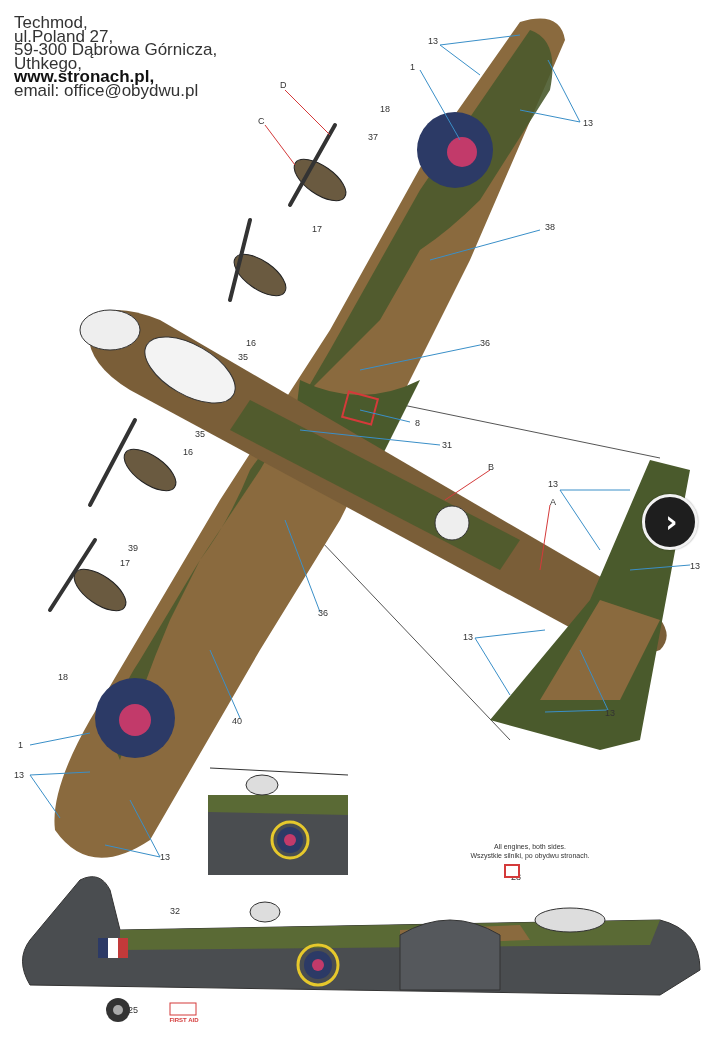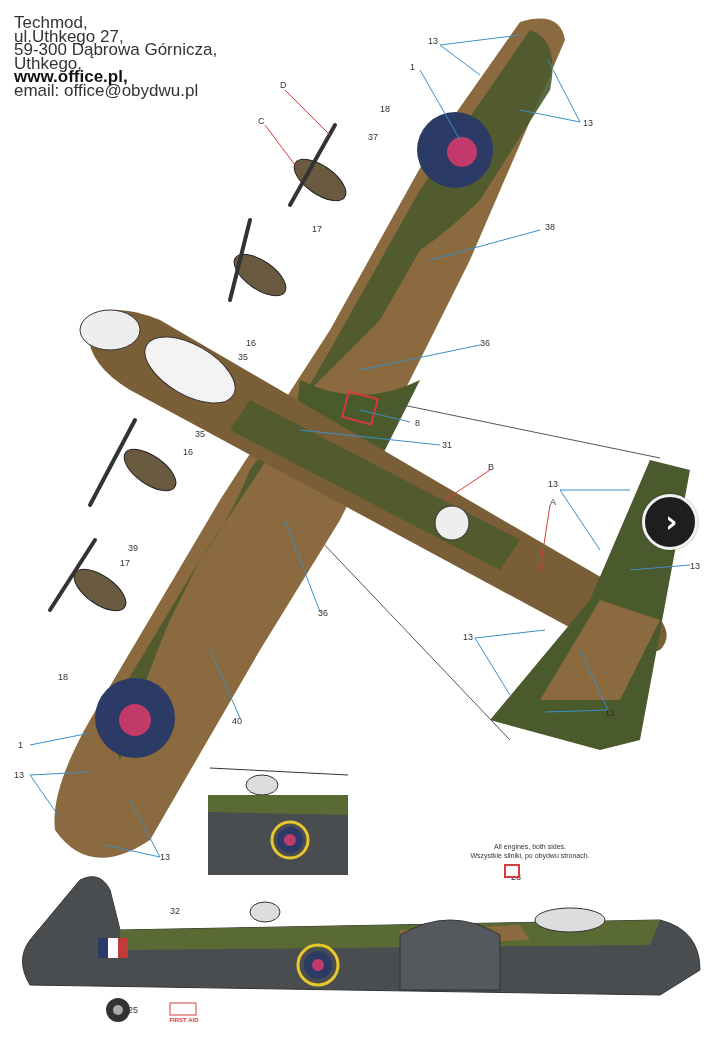--- a/index.html
+++ b/index.html
@@ -10,24 +10,24 @@
   .lbl{font-family:"Liberation Sans",sans-serif;font-size:9px;fill:#333;}
   .note{position:absolute;font-size:7px;color:#333;text-align:center;line-height:9px;}
   .next-btn{position:absolute;left:642px;top:494px;width:56px;height:56px;border-radius:50%;background:#1e1e1e;border:3px solid #f2f2f2;box-shadow:0 0 2px rgba(0,0,0,.4);display:flex;align-items:center;justify-content:center;cursor:pointer;box-sizing:border-box;}
   .next-btn span{color:#fff;font-size:30px;font-weight:bold;line-height:1;margin-left:3px;font-family:"DejaVu Sans",sans-serif;}
 </style>
 </head>
 <body>
 
 <div class="addr">
   <div>Techmod,</div>
-  <div>ul.Uthkego 27,</div>
+  <div>ul.Poland 27,</div>
   <div>59-300 Dąbrowa Górnicza,</div>
   <div>Uthkego,</div>
-  <div class="b">www.office.pl,</div>
+  <div class="b">www.stronach.pl,</div>
   <div>email: office@obydwu.pl</div>
 </div>
 
 <svg class="main" width="718" height="1050" viewBox="0 0 718 1050">
 
   <line x1="330" y1="390" x2="660" y2="458" stroke="#555" stroke-width="1"></line>
   <line x1="320" y1="540" x2="510" y2="740" stroke="#555" stroke-width="1"></line>
 
   <g>
     <path d="M520 22 Q560 10 565 40 L470 260 L340 520 L260 650 L150 840 Q90 880 55 830 Q50 790 90 720 L220 500 L330 330 L430 150 Z" fill="#8a6a3e"></path>

